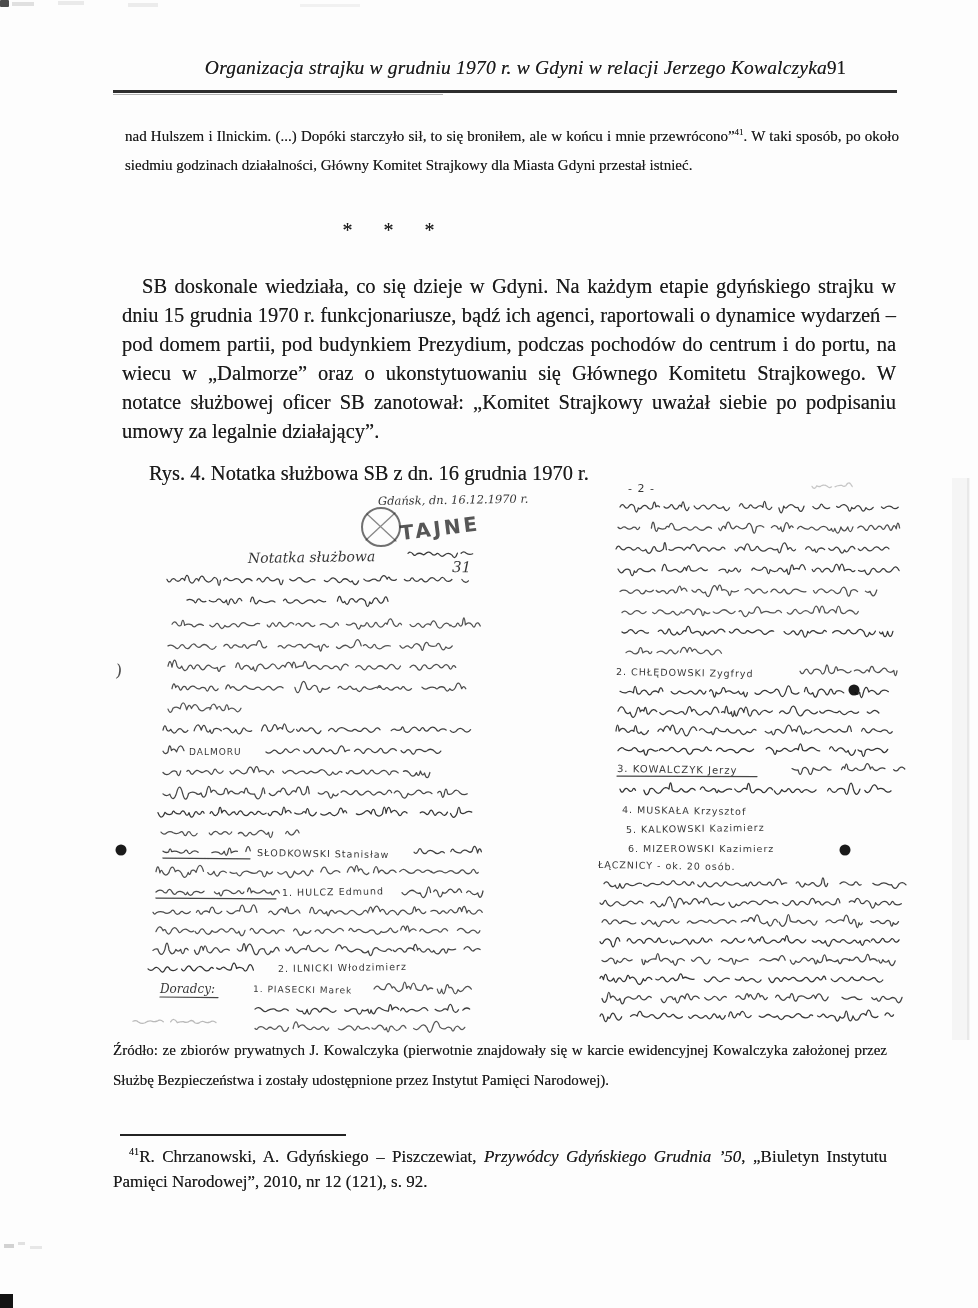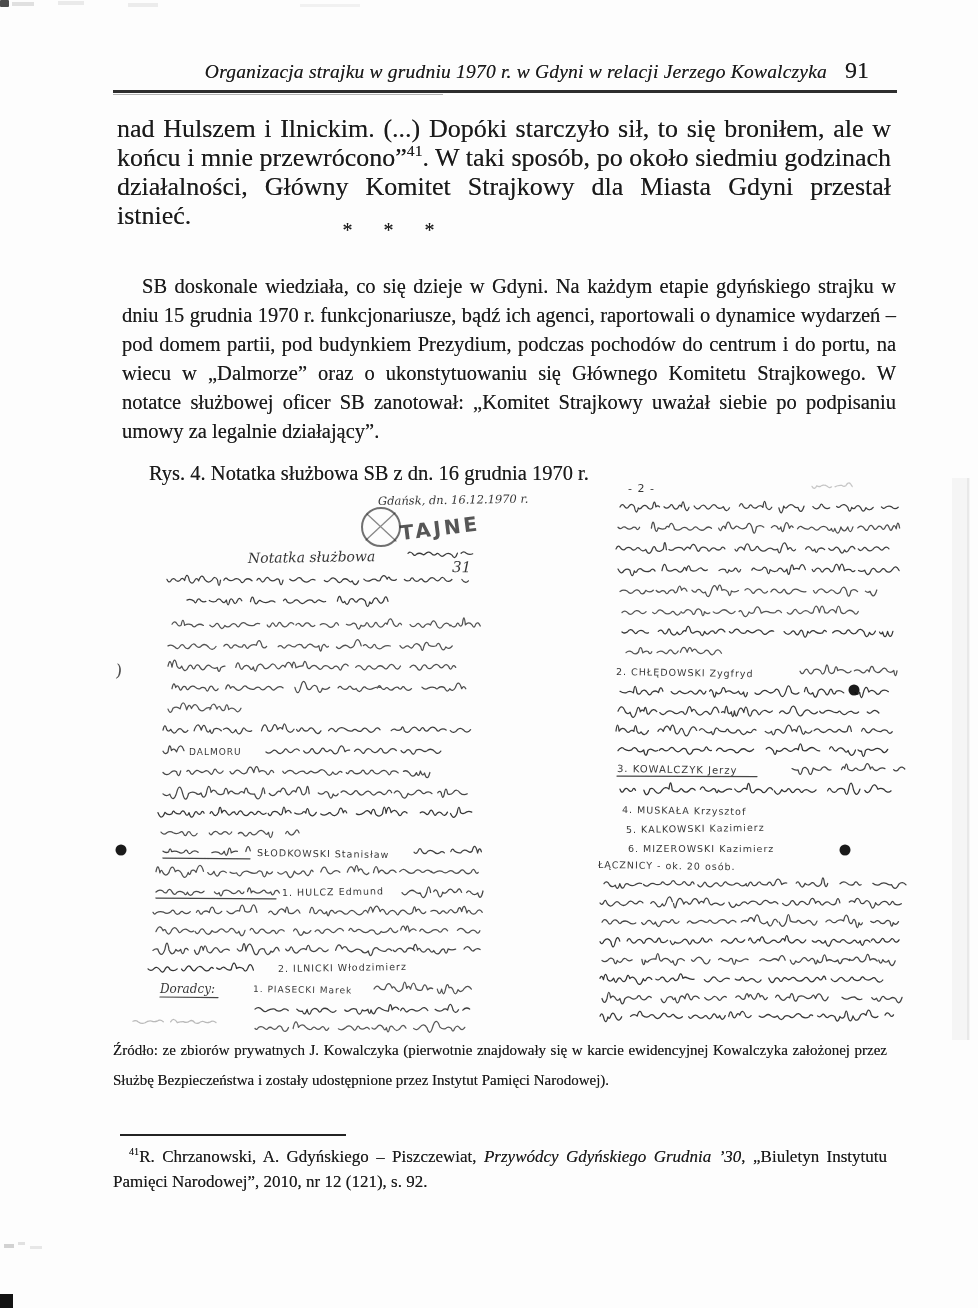--- a/index.html
+++ b/index.html
@@ -2,25 +2,25 @@
 <html lang="pl"><head>
 <meta charset="utf-8">
 <style>
   html,body{margin:0;padding:0}
   body{width:978px;height:1308px;background:#fdfdfd;position:relative;overflow:hidden;
        font-family:"Liberation Serif",serif;color:#1a1a1a}
   .page{position:absolute;inset:0}
   .print{text-shadow:0 0 .5px rgba(15,15,15,.6)}
   .header{position:absolute;left:113px;top:57px;width:774px;display:flex;align-items:baseline}
   .htitle{flex:1;text-align:right;font-style:italic;font-size:19.5px;letter-spacing:.2px}
-  .hpage{width:60px;text-align:center;font-size:24px;font-style:normal}
+  .hpage{width:60px;font-size:19px;font-style:normal}
   .rule{position:absolute;left:113px;top:90px;width:784px;height:2.5px;background:#2e2e2e}
   .rule2{position:absolute;left:113px;top:94px;width:330px;height:1px;background:#6a6a6a;opacity:.5}
-  .p1{position:absolute;left:113px;top:110px;width:774px;font-size:26px;line-height:29px;
-      text-align:justify;margin:4px}
+  .p1{position:absolute;left:113px;top:110px;width:774px;font-size:15px;line-height:29px;
+      text-align:justify;margin:12px}
   .stars{position:absolute;left:0;top:219px;width:790px;text-align:center;font-size:20px;
          letter-spacing:13px;margin:0}
   .p2{position:absolute;left:122px;top:272px;width:774px;font-size:20.5px;line-height:29px;
       text-align:justify;text-indent:20px;margin:0}
   .caption{position:absolute;left:113px;top:446px;width:774px;font-size:20.5px;margin:16px;text-indent:20px}
   .figure{position:absolute;left:110px;top:478px;width:860px;height:562px}
   .source{position:absolute;left:113px;top:1036px;width:774px;font-size:15px;line-height:29.5px;
           text-align:justify;margin:0}
   .footrule{position:absolute;left:120px;top:1134px;width:226px;height:2px;background:#232323}
   .footnote{position:absolute;left:113px;top:1145px;width:774px;font-size:17px;line-height:24.5px;
@@ -160,15 +160,15 @@
         <text x="115" y="676" class="hw-serif" font-size="17" fill="#222" stroke="none" opacity="0.8" transform="rotate(6 115 676)">)</text>
         <circle cx="121" cy="850" r="5.5" fill="#111" stroke="none" opacity="0.95"></circle>
         <circle cx="854" cy="690" r="5.5" fill="#111" stroke="none" opacity="0.95"></circle>
         <circle cx="845" cy="850" r="5.5" fill="#111" stroke="none" opacity="0.95"></circle>
       </g>
     </svg>
 
   <p class="source print">Źródło: ze zbiorów prywatnych J. Kowalczyka (pierwotnie znajdowały się w karcie ewidencyjnej Kowalczyka założonej przez Służbę Bezpieczeństwa i zostały udostępnione przez Instytut Pamięci Narodowej).</p>
 
   <div class="footrule"></div>
-  <p class="footnote print"><sup>41</sup><span>R. Chrzanowski, A. Gdyńskiego – Piszczewiat, </span><i>Przywódcy Gdyńskiego Grudnia ’30</i><span>, „Biuletyn Instytutu Pamięci Narodowej”, 2010, nr 12 (121), s. 92.</span></p>
+  <p class="footnote print"><sup>41</sup><span>R. Chrzanowski, A. Gdyńskiego – Piszczewiat, </span><i>Przywódcy Gdyńskiego Grudnia ’50</i><span>, „Biuletyn Instytutu Pamięci Narodowej”, 2010, nr 12 (121), s. 92.</span></p>
 
 </div>
 
 </body></html>

